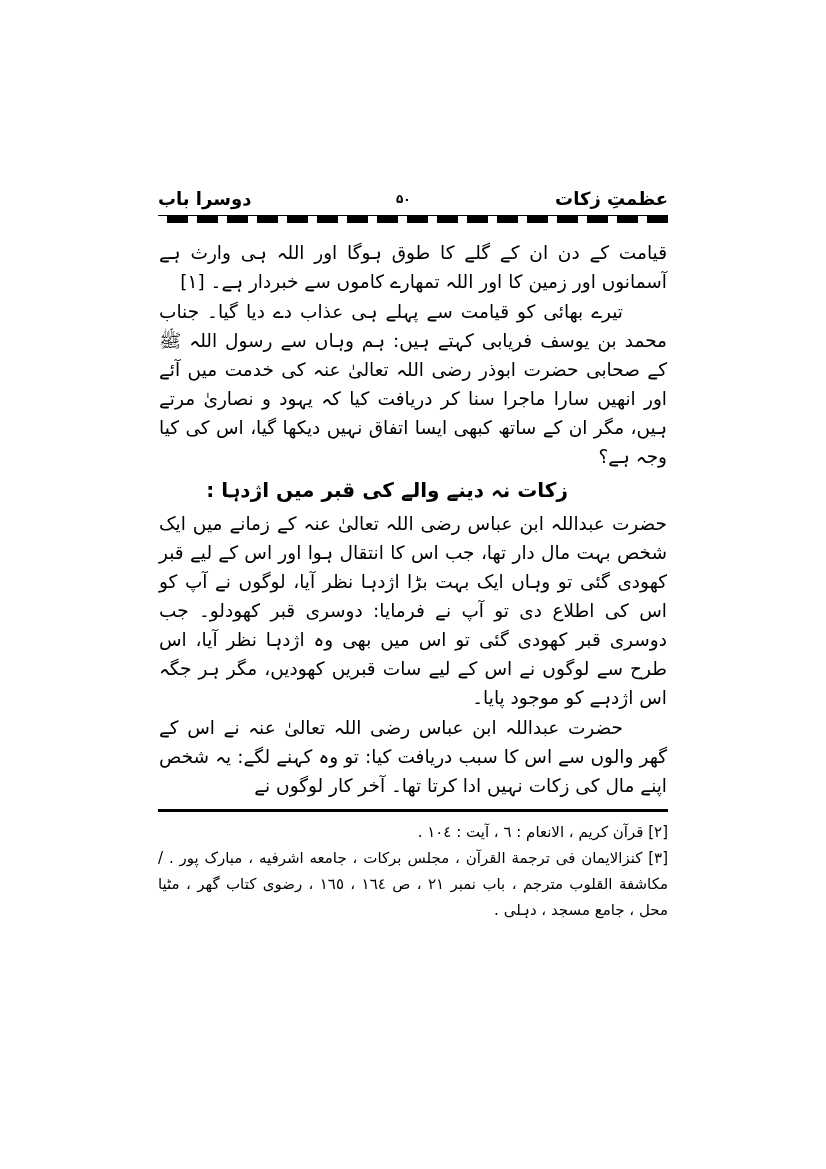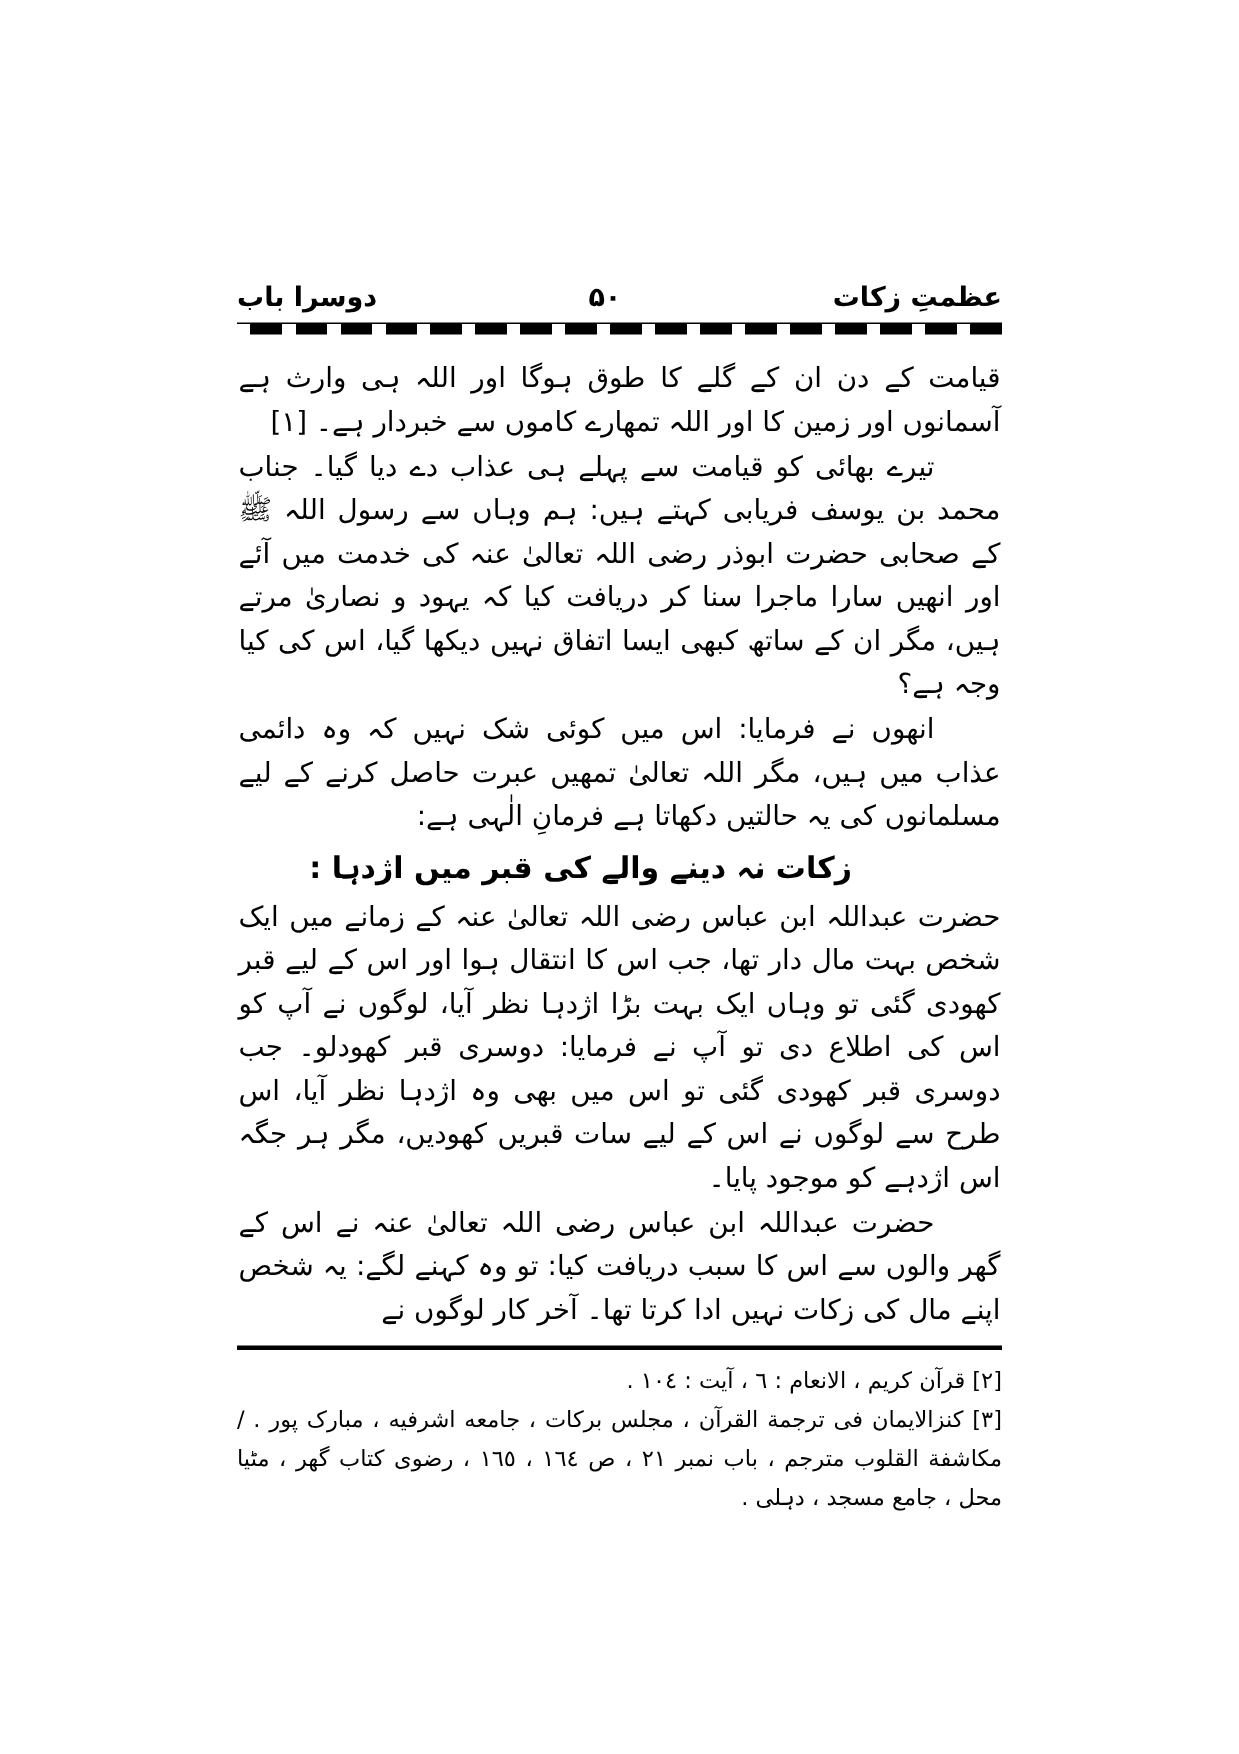--- a/index.html
+++ b/index.html
@@ -26,21 +26,21 @@
   
   .running-head{
     display:flex;
     justify-content:space-between;
     align-items:flex-end;
     font-size:18px;
     font-weight:bold;
     line-height:26px;
   }
   .running-head .pageno{
-    font-size:18px;
+    font-size:12px;
     font-weight:bold;
     letter-spacing:1px;
   }
   .rule-dashed{
     height:7px;
     margin-top:3px;
     background:repeating-linear-gradient(to left,#000 0 21px,#ffffff 21px 30px);
     border-top:1px solid #000;
   }
   
@@ -88,21 +88,20 @@
     <div class="running-head">
       <span>عظمتِ زکات</span>
       <span class="pageno">۵۰</span>
       <span>دوسرا باب</span>
     </div>
     <div class="rule-dashed"></div>
 
     <div class="main-text">
       <p>قیامت کے دن ان کے گلے کا طوق ہوگا اور اللہ ہی وارث ہے آسمانوں اور زمین کا اور اللہ تمھارے کاموں سے خبردار ہے۔ [۱]</p>
       <p class="para-indent">تیرے بھائی کو قیامت سے پہلے ہی عذاب دے دیا گیا۔ جناب محمد بن یوسف فریابی کہتے ہیں: ہم وہاں سے رسول اللہ ﷺ کے صحابی حضرت ابوذر رضی اللہ تعالیٰ عنہ کی خدمت میں آئے اور انھیں سارا ماجرا سنا کر دریافت کیا کہ یہود و نصاریٰ مرتے ہیں، مگر ان کے ساتھ کبھی ایسا اتفاق نہیں دیکھا گیا، اس کی کیا وجہ ہے؟</p>
-      <p class="para-indent">انھوں نے فرمایا: اس میں کوئی شک نہیں کہ وہ دائمی عذاب میں ہیں، مگر اللہ تعالیٰ تمھیں عبرت حاصل کرنے کے لیے مسلمانوں کی یہ حالتیں دکھاتا ہے فرمانِ الٰہی ہے:</p>
       <p class="section-heading">زکات نہ دینے والے کی قبر میں اژدہا :</p>
       <p>حضرت عبداللہ ابن عباس رضی اللہ تعالیٰ عنہ کے زمانے میں ایک شخص بہت مال دار تھا، جب اس کا انتقال ہوا اور اس کے لیے قبر کھودی گئی تو وہاں ایک بہت بڑا اژدہا نظر آیا، لوگوں نے آپ کو اس کی اطلاع دی تو آپ نے فرمایا: دوسری قبر کھودلو۔ جب دوسری قبر کھودی گئی تو اس میں بھی وہ اژدہا نظر آیا، اس طرح سے لوگوں نے اس کے لیے سات قبریں کھودیں، مگر ہر جگہ اس اژدہے کو موجود پایا۔</p>
       <p class="para-indent">حضرت عبداللہ ابن عباس رضی اللہ تعالیٰ عنہ نے اس کے گھر والوں سے اس کا سبب دریافت کیا: تو وہ کہنے لگے: یہ شخص اپنے مال کی زکات نہیں ادا کرتا تھا۔ آخر کار لوگوں نے</p>
     </div>
 
     <div class="footnote-block">
       <p>[۲] قرآن کریم ، الانعام : ٦ ، آیت : ١٠٤ .</p>
       <p>[۳] کنزالایمان فی ترجمة القرآن ، مجلس برکات ، جامعه اشرفیه ، مبارک پور . / مکاشفة القلوب مترجم ، باب نمبر ٢١ ، ص ١٦٤ ، ١٦٥ ، رضوی کتاب گھر ، مٹیا محل ، جامع مسجد ، دہلی .</p>
 
     </div>

